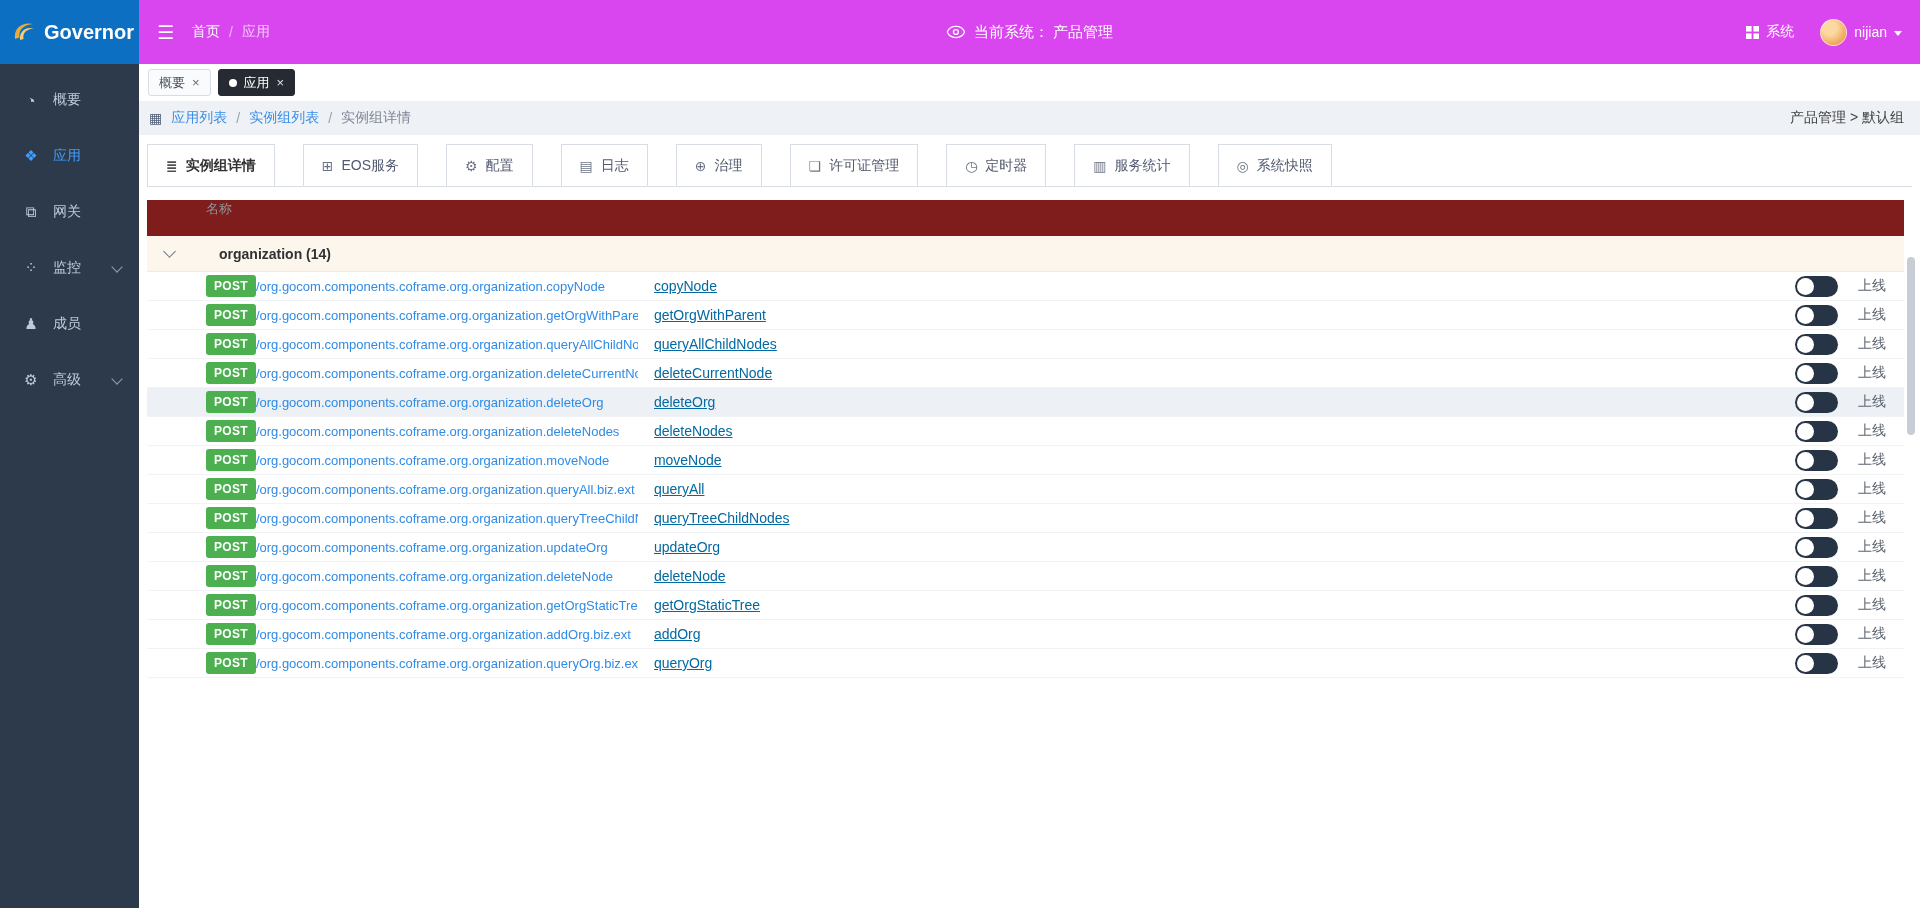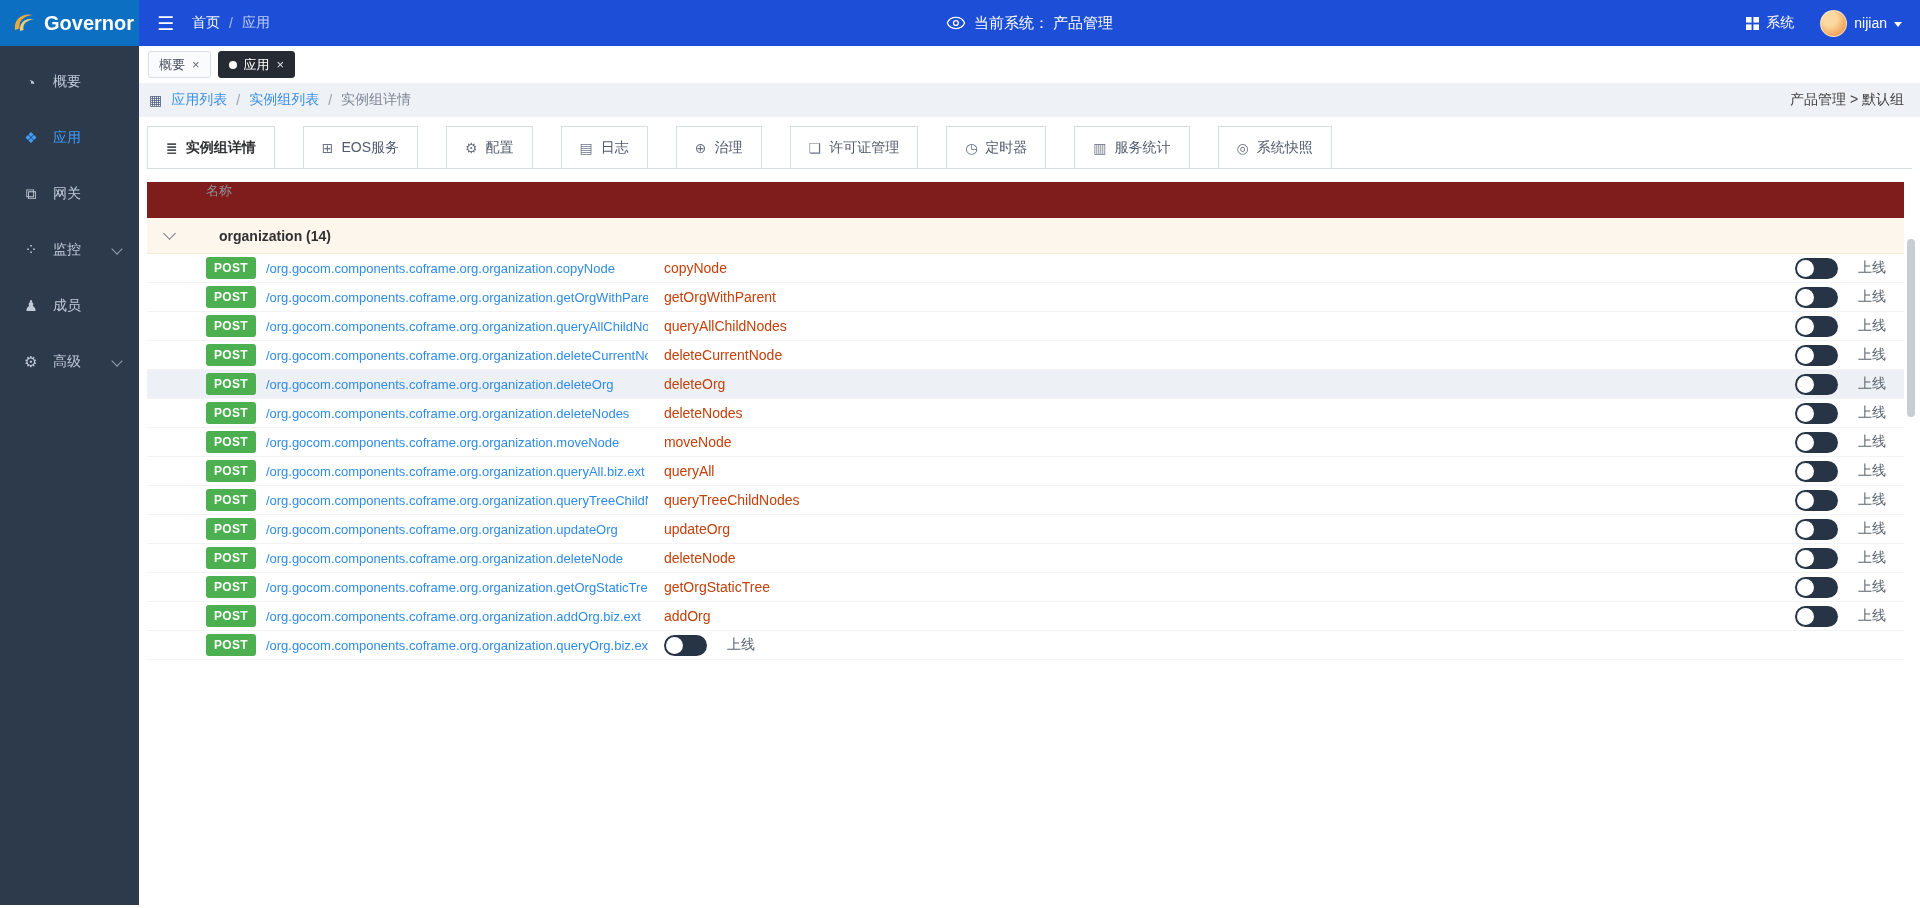--- a/index.html
+++ b/index.html
@@ -1,20 +1,20 @@
 <!DOCTYPE html>
 <html><head>
 <meta charset="utf-8">
 <style>
   * { margin:0; padding:0; box-sizing:border-box; }
   html,body { width:1920px; height:908px; overflow:hidden; background:#fff;
     font-family:"Liberation Sans","DejaVu Sans",sans-serif; font-size:14px; color:#515a6e; }
 
   
-  .topbar { height:46px; display:flex; background:#1d4ed8; }
+  .topbar { height:64px; display:flex; background:#d946ef; }
   .logo-area { width:139px; flex-shrink:0; background:#0d6fc2; display:flex; align-items:center;
     gap:8px; padding-left:12px; color:#fff; font-size:20px; font-weight:700; cursor:pointer; }
   .topbar-rest { flex:1; display:flex; align-items:center; position:relative; padding:0 18px; color:#fff; }
   .hamburger { font-size:19px; margin-right:18px; cursor:pointer; }
   .topnav { display:flex; align-items:center; font-size:14px; }
   .topnav .tn-item { color:rgba(255,255,255,.95); cursor:pointer; }
   .topnav .tn-item.dim { color:rgba(255,255,255,.72); }
   .topnav .tn-sep { margin:0 9px; color:rgba(255,255,255,.6); }
   .top-center { position:absolute; left:50%; transform:translateX(-50%); display:flex;
     align-items:center; gap:9px; font-size:15px; white-space:nowrap; }
@@ -77,22 +77,22 @@
     border-bottom:1.7px solid #6a7684; }
   .caret.down { transform:rotate(45deg); margin-top:-4px; }
   .caret.rightward { transform:rotate(-45deg); }
 
   .srow { height:29px; display:flex; align-items:center; padding:0 18px 0 59px;
     border-bottom:1px solid #f1f3f6; background:#fff; }
   .srow.hl { background:#edf0f4; }
   .badge { background:#4cb050; color:#fff; font-size:12px; font-weight:700; letter-spacing:.3px;
     padding:4px 8px; border-radius:3px; flex-shrink:0; }
   .path { color:#2f8be6; font-size:13px; text-decoration:none; white-space:nowrap; overflow:hidden;
-    width:382px; margin-left:10px; flex-shrink:0; cursor:pointer; }
-  .sname { margin-left:16px; color:#c2410c; font-size:14px; white-space:nowrap; overflow:hidden; flex:1; }
+    width:382px; margin-left:0; flex-shrink:0; cursor:pointer; }
+  .sname { margin-left:16px; color:#0369a1; font-size:14px; white-space:nowrap; overflow:hidden; flex:1;text-decoration:underline; }
   .r-group { margin-left:16px; display:flex; align-items:center; gap:20px; flex-shrink:0; }
   .toggle { width:43px; height:21px; background:#263445; border-radius:11px; position:relative; cursor:pointer; }
   .knob { position:absolute; left:2px; top:2px; width:17px; height:17px; background:#fff; border-radius:50%; }
   .status { color:#5c6570; font-size:14px; }
 
   .vscroll { position:absolute; right:5px; top:122px; width:8px; height:178px;
     background:#c8ccd4; border-radius:4px; cursor:pointer; }
 </style>
 </head>
 <body>
@@ -424,20 +424,21 @@
       <span class="toggle">
                   <span class="knob"></span>
                 </span>
       <span class="status">上线</span>
     </span>
   </div>
 
   <div class="srow">
     <span class="badge">POST</span>
     <a class="path">/org.gocom.components.coframe.org.organization.queryOrg.biz.ext</a>
+    <span class="sname">queryOrg</span>
     <span class="r-group">
       <span class="toggle">
                   <span class="knob"></span>
                 </span>
       <span class="status">上线</span>
     </span>
   </div>
 </div>
 
       </div>

